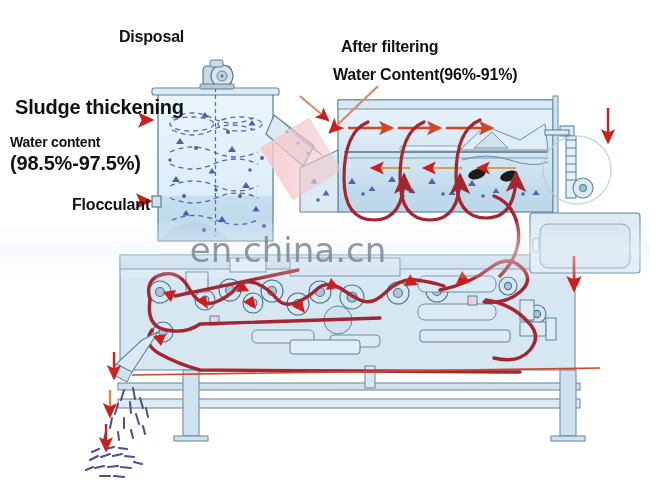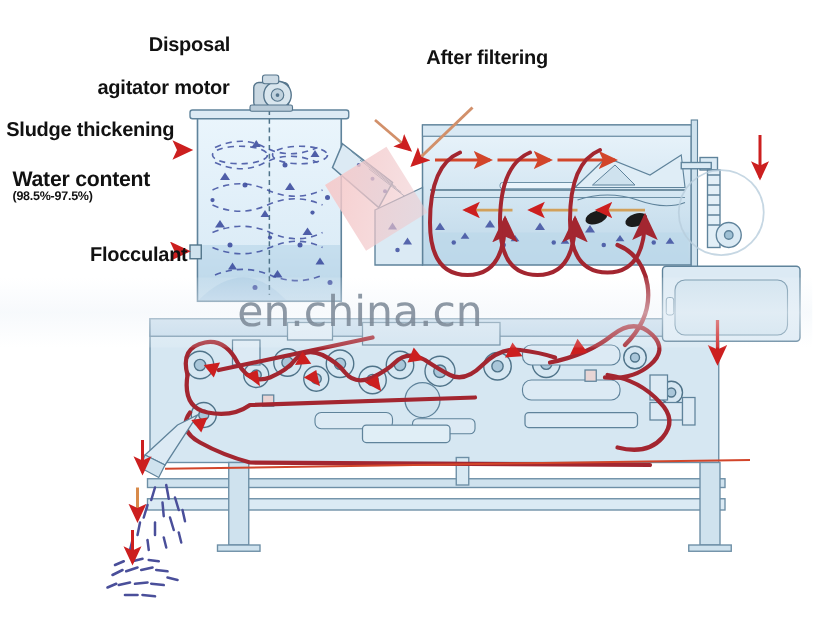--- a/index.html
+++ b/index.html
@@ -15,23 +15,23 @@
     position:absolute;
     font-family:"Liberation Sans",sans-serif;
     font-weight:bold;
     color:#111111;
     white-space:pre;
     line-height:1.18;
     letter-spacing:-0.2px;
   }
   #lbl-disposal{left:78px;top:28px;font-size:16px;margin-left:41px;}
   #lbl-agitator{left:78px;top:62px;font-size:16px;}
-  #lbl-sludge{left:5px;top:96px;font-size:16px;}
-  #lbl-watercontent{left:10px;top:134px;font-size:17px;}
-  #lbl-wc2{left:10px;top:152px;font-size:10px;}
+  #lbl-sludge{left:15px;top:96px;font-size:20px;}
+  #lbl-watercontent{left:10px;top:134px;font-size:14px;}
+  #lbl-wc2{left:10px;top:152px;font-size:20px;}
   #lbl-flocculant{left:28px;top:196px;font-size:16px;margin-left:44px;}
   #lbl-afterfilt{left:341px;top:38px;font-size:16px;}
   #lbl-aftwc{left:333px;top:66px;font-size:16px;}
   #lbl-bottom{left:168px;top:452px;font-size:16px;}
 
   #watermark{
     position:absolute;left:0;top:222px;width:576px;height:56px;
     display:flex;align-items:center;justify-content:center;
     font-family:"DejaVu Sans",sans-serif;
     font-size:34px;color:#7b8896;opacity:.85;
@@ -384,23 +384,23 @@
     <line x1="114" y1="352" x2="114" y2="378" marker-end="url(#mRed)"></line>
     <line x1="110" y1="390" x2="110" y2="416" marker-end="url(#mRed)" stroke="#d88a4a"></line>
     <line x1="106" y1="424" x2="106" y2="450" marker-end="url(#mRed)"></line>
   </g>
 
   <line x1="132" y1="375" x2="600" y2="368" stroke="#d2452a" stroke-width="1.6"></line>
 
 </svg>
 
 <div class="lbl" id="lbl-disposal">Disposal</div>
-<div class="lbl" id="lbl-agitator">agitator motor</div>
 <div class="lbl" id="lbl-sludge">Sludge thickening</div>
 <div class="lbl" id="lbl-watercontent">Water content</div>
 <div class="lbl" id="lbl-wc2">(98.5%-97.5%)</div>
 <div class="lbl" id="lbl-flocculant">Flocculant</div>
 <div class="lbl" id="lbl-afterfilt">After filtering</div>
+<div class="lbl" id="lbl-aftwc">Water Content(96%-91%)</div>
 
 <div id="wm-band"></div>
 <div id="watermark">en.china.cn</div>
 
 </div>
 
 </body></html>

